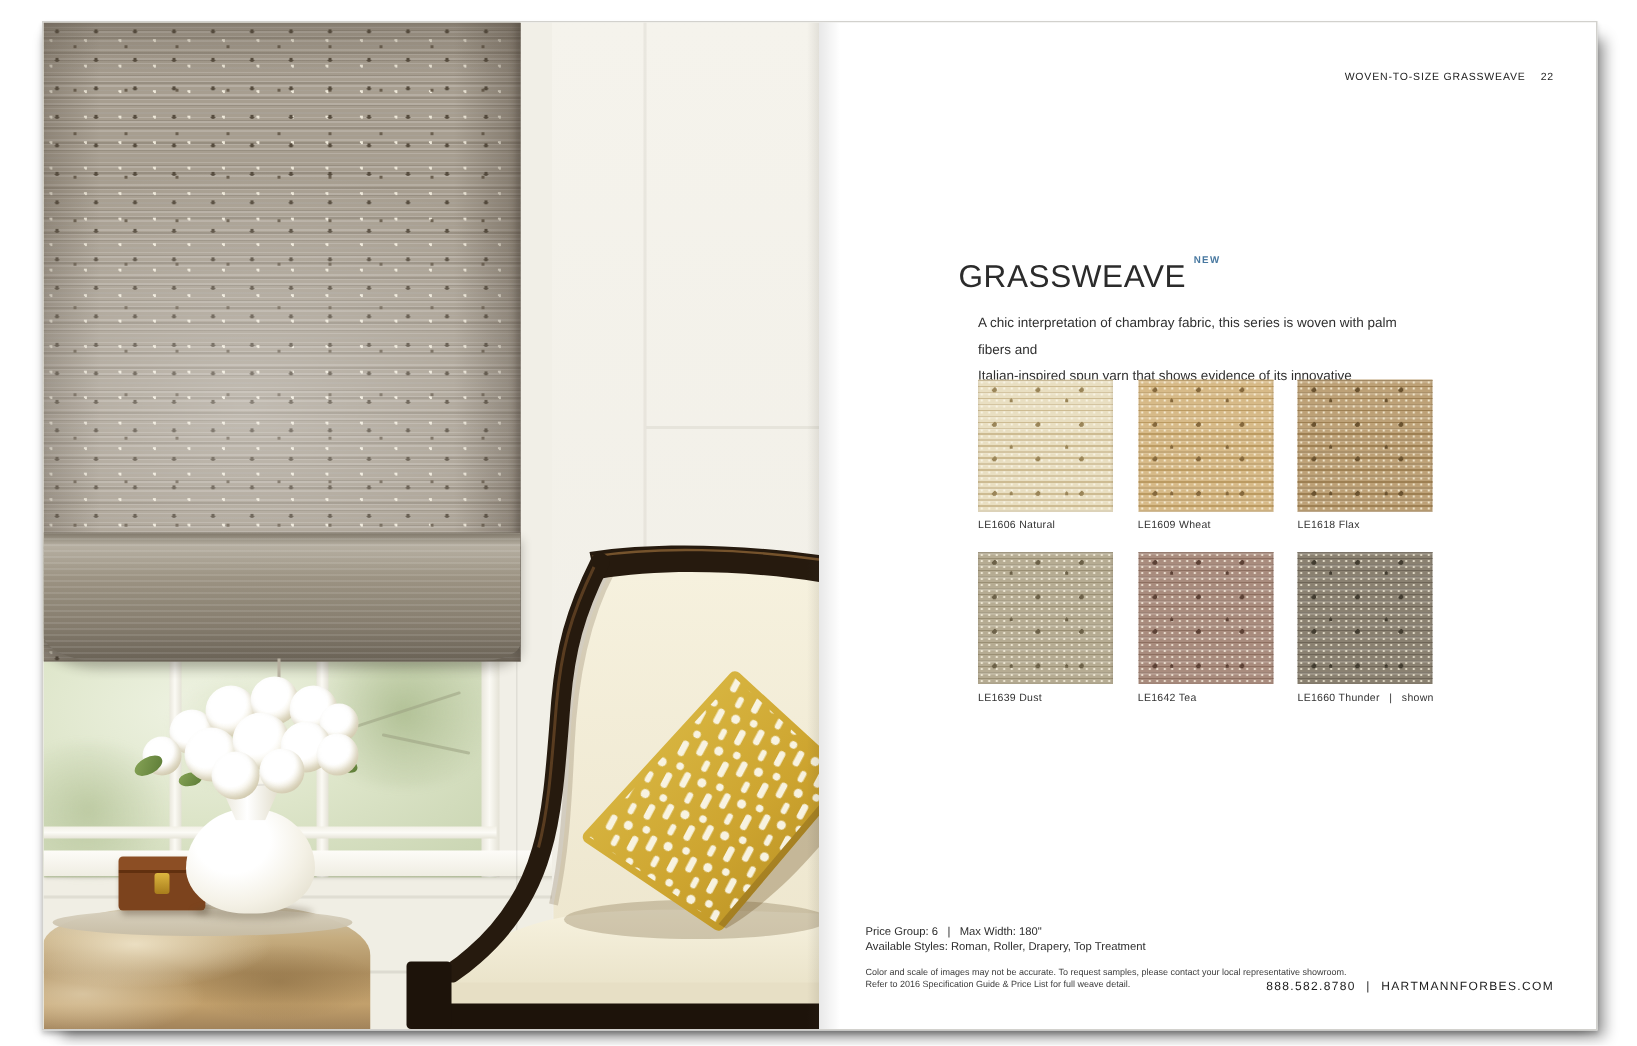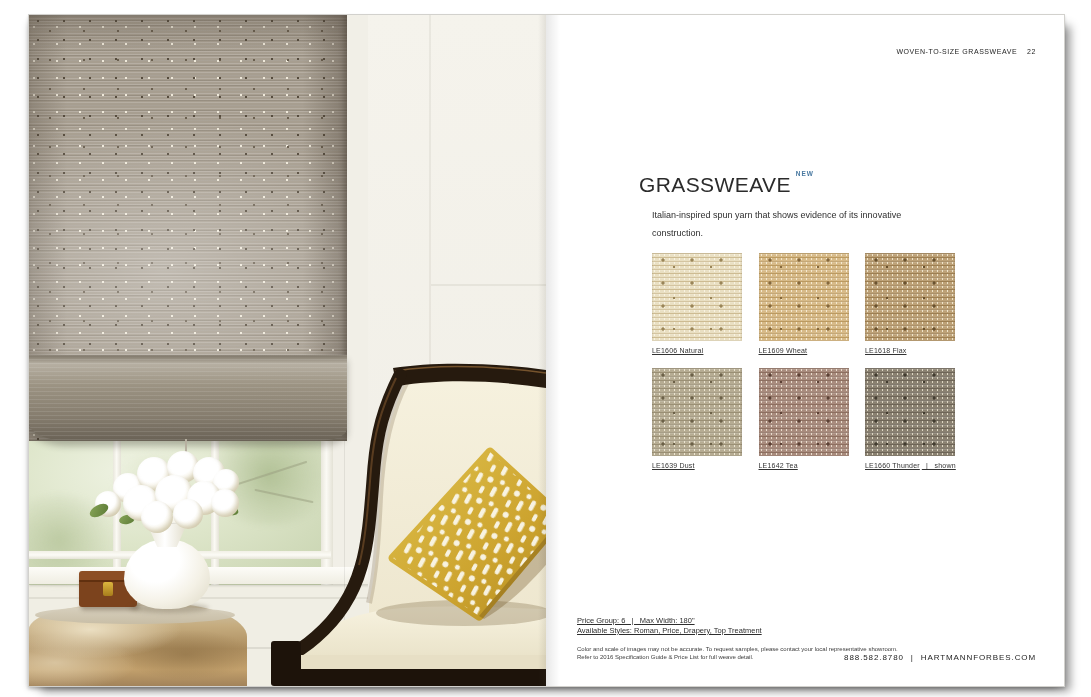--- a/index.html
+++ b/index.html
@@ -95,21 +95,21 @@
     background:radial-gradient(circle at 38% 32%, #ffffff 0 45%, #f3eedd 72%, #ddd5ba 100%);
     box-shadow:inset -2px -3px 4px rgba(160,150,110,.38);}
   .leaf{border-radius:50%;background:linear-gradient(135deg,#87a457,#5c7b36);}
 
   
   .photo-fold{left:509px;top:0;width:8px;height:671px;background:linear-gradient(90deg,rgba(0,0,0,0),rgba(60,55,45,.10));}
 
   
   .rpage{position:absolute;left:517px;top:0;width:518px;height:671px;background:#fff;}
   .rfold{position:absolute;left:0;top:0;width:14px;height:671px;background:linear-gradient(90deg,rgba(0,0,0,.09),rgba(0,0,0,0));}
-  .pre{white-space:pre;text-decoration:underline;}
+  .pre{white-space:pre;}
 
   .rheader{position:absolute;top:33px;right:28px;font-size:7px;letter-spacing:.55px;color:#1d1d1d;}
   .rheader .pagenum{margin-left:10px;}
 
   .title-row{position:absolute;left:93px;top:159px;color:#2b2b2b;}
   .title{font-size:21px;letter-spacing:.4px;line-height:21px;display:inline-block;}
   .new-badge{display:inline-block;font-size:6.5px;font-weight:bold;letter-spacing:.9px;
     vertical-align:top;position:relative;top:-4px;margin-left:5px;}
 
   .desc{position:absolute;left:106px;top:192px;width:300px;font-size:9px;line-height:17.5px;color:#2f2f2f;}
@@ -248,20 +248,21 @@
 
     <div class="rheader">
       <span>WOVEN-TO-SIZE GRASSWEAVE</span><span class="pagenum">22</span>
     </div>
 
     <div class="title-row">
       <span class="title">GRASSWEAVE</span><span class="new-badge" style="color: rgb(72, 120, 160);">NEW</span>
     </div>
 
     <div class="desc">
+      <div>A chic interpretation of chambray fabric, this series is woven with palm fibers and</div>
       <div>Italian-inspired spun yarn that shows evidence of its innovative construction.</div>
     </div>
 
     <div class="swatch-grid">
       <figure class="swatch-cell">
         <div class="swatch" style="--base: #e9dfc2; --stripe: #cdbb92; --dot: #f8f3e2; --fleck: #9a8558;"></div>
         <figcaption class="swatch-label pre"><span>LE1606 Natural</span><span class="swatch-note"></span></figcaption>
       </figure>
       <figure class="swatch-cell">
         <div class="swatch" style="--base: #d7ba88; --stripe: #bb9a61; --dot: #f4e9d0; --fleck: #85683c;"></div>
@@ -280,21 +281,21 @@
         <figcaption class="swatch-label pre"><span>LE1642 Tea</span><span class="swatch-note"></span></figcaption>
       </figure>
       <figure class="swatch-cell">
         <div class="swatch" style="--base: #8a8171; --stripe: #6e6557; --dot: #ddd6c3; --fleck: #423c30;"></div>
         <figcaption class="swatch-label pre"><span>LE1660 Thunder</span><span class="swatch-note">  |   shown</span></figcaption>
       </figure>
     </div>
 
     <div class="specs">
       <div class="pre">Price Group: 6   |   Max Width: 180"</div>
-      <div class="pre">Available Styles: Roman, Price, Drapery, Top Treatment</div>
+      <div class="pre">Available Styles: Roman, Roller, Drapery, Top Treatment</div>
     </div>
 
     <div class="fineprint">
       <div>Color and scale of images may not be accurate. To request samples, please contact your local representative showroom.</div>
       <div>Refer to 2016 Specification Guide &amp; Price List for full weave detail.</div>
     </div>
 
     <div class="rfooter">
       <span>888.582.8780</span><span class="sep">|</span><span>HARTMANNFORBES.COM</span>
     </div>

